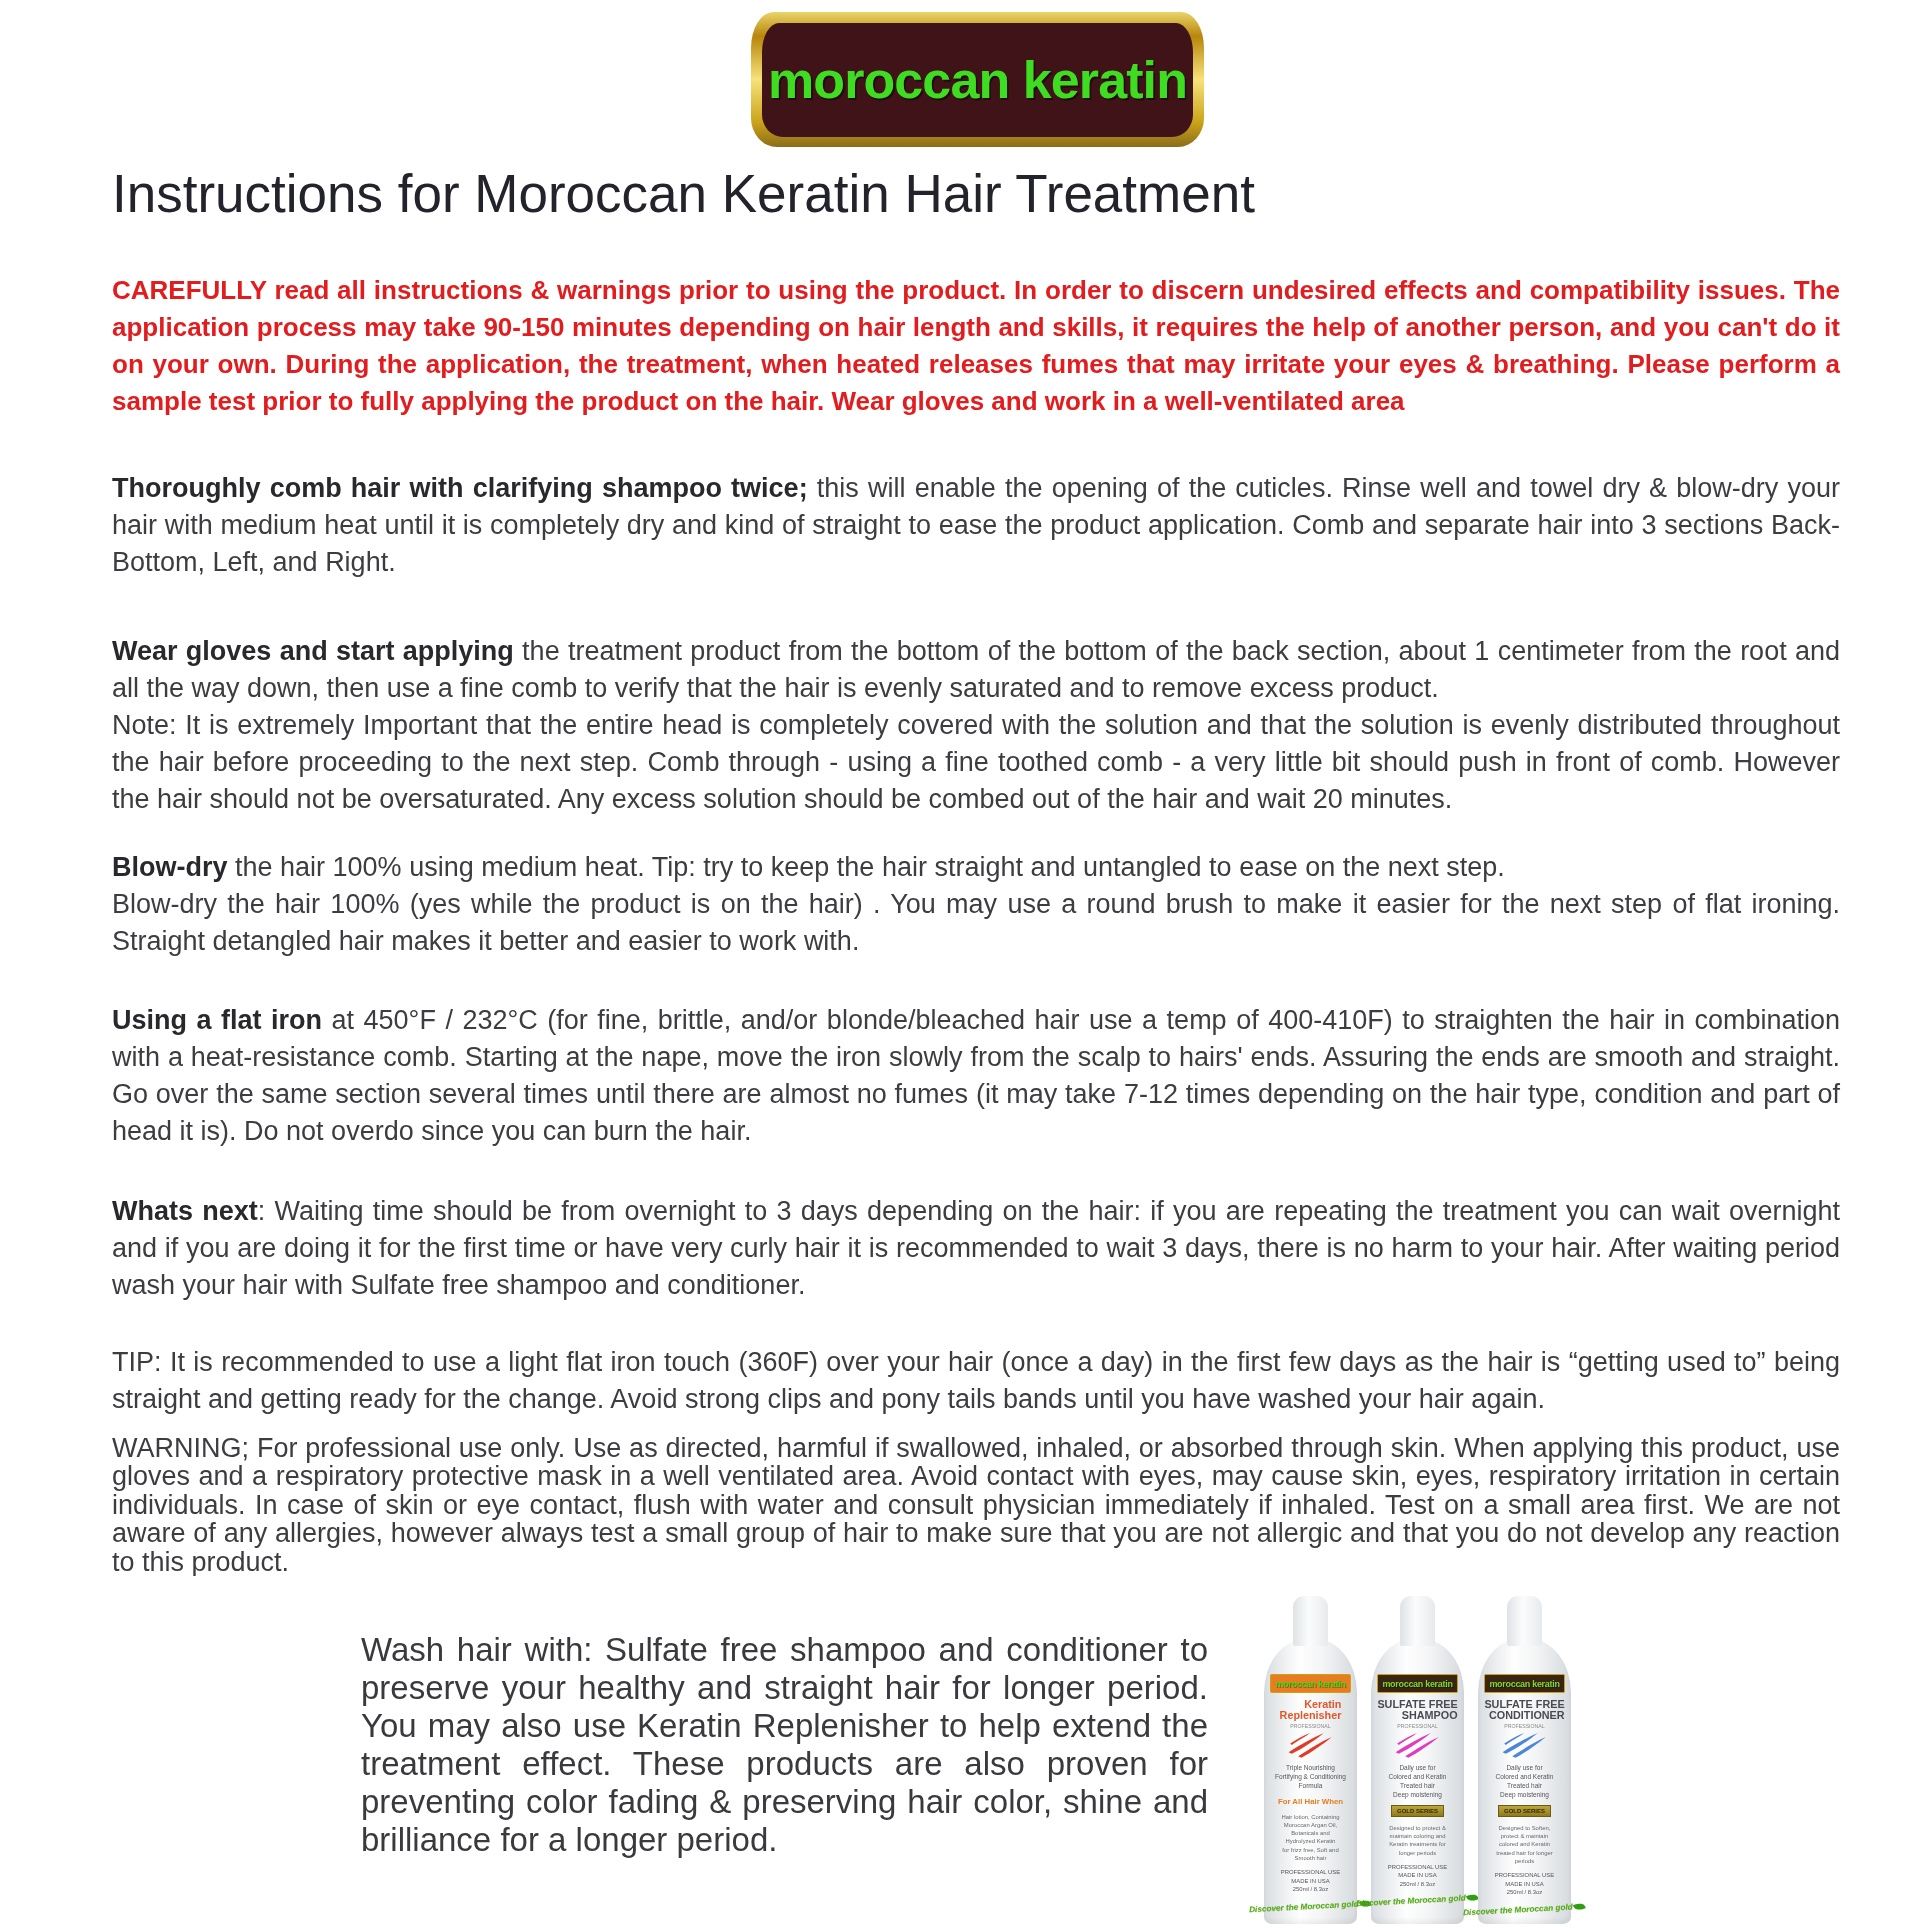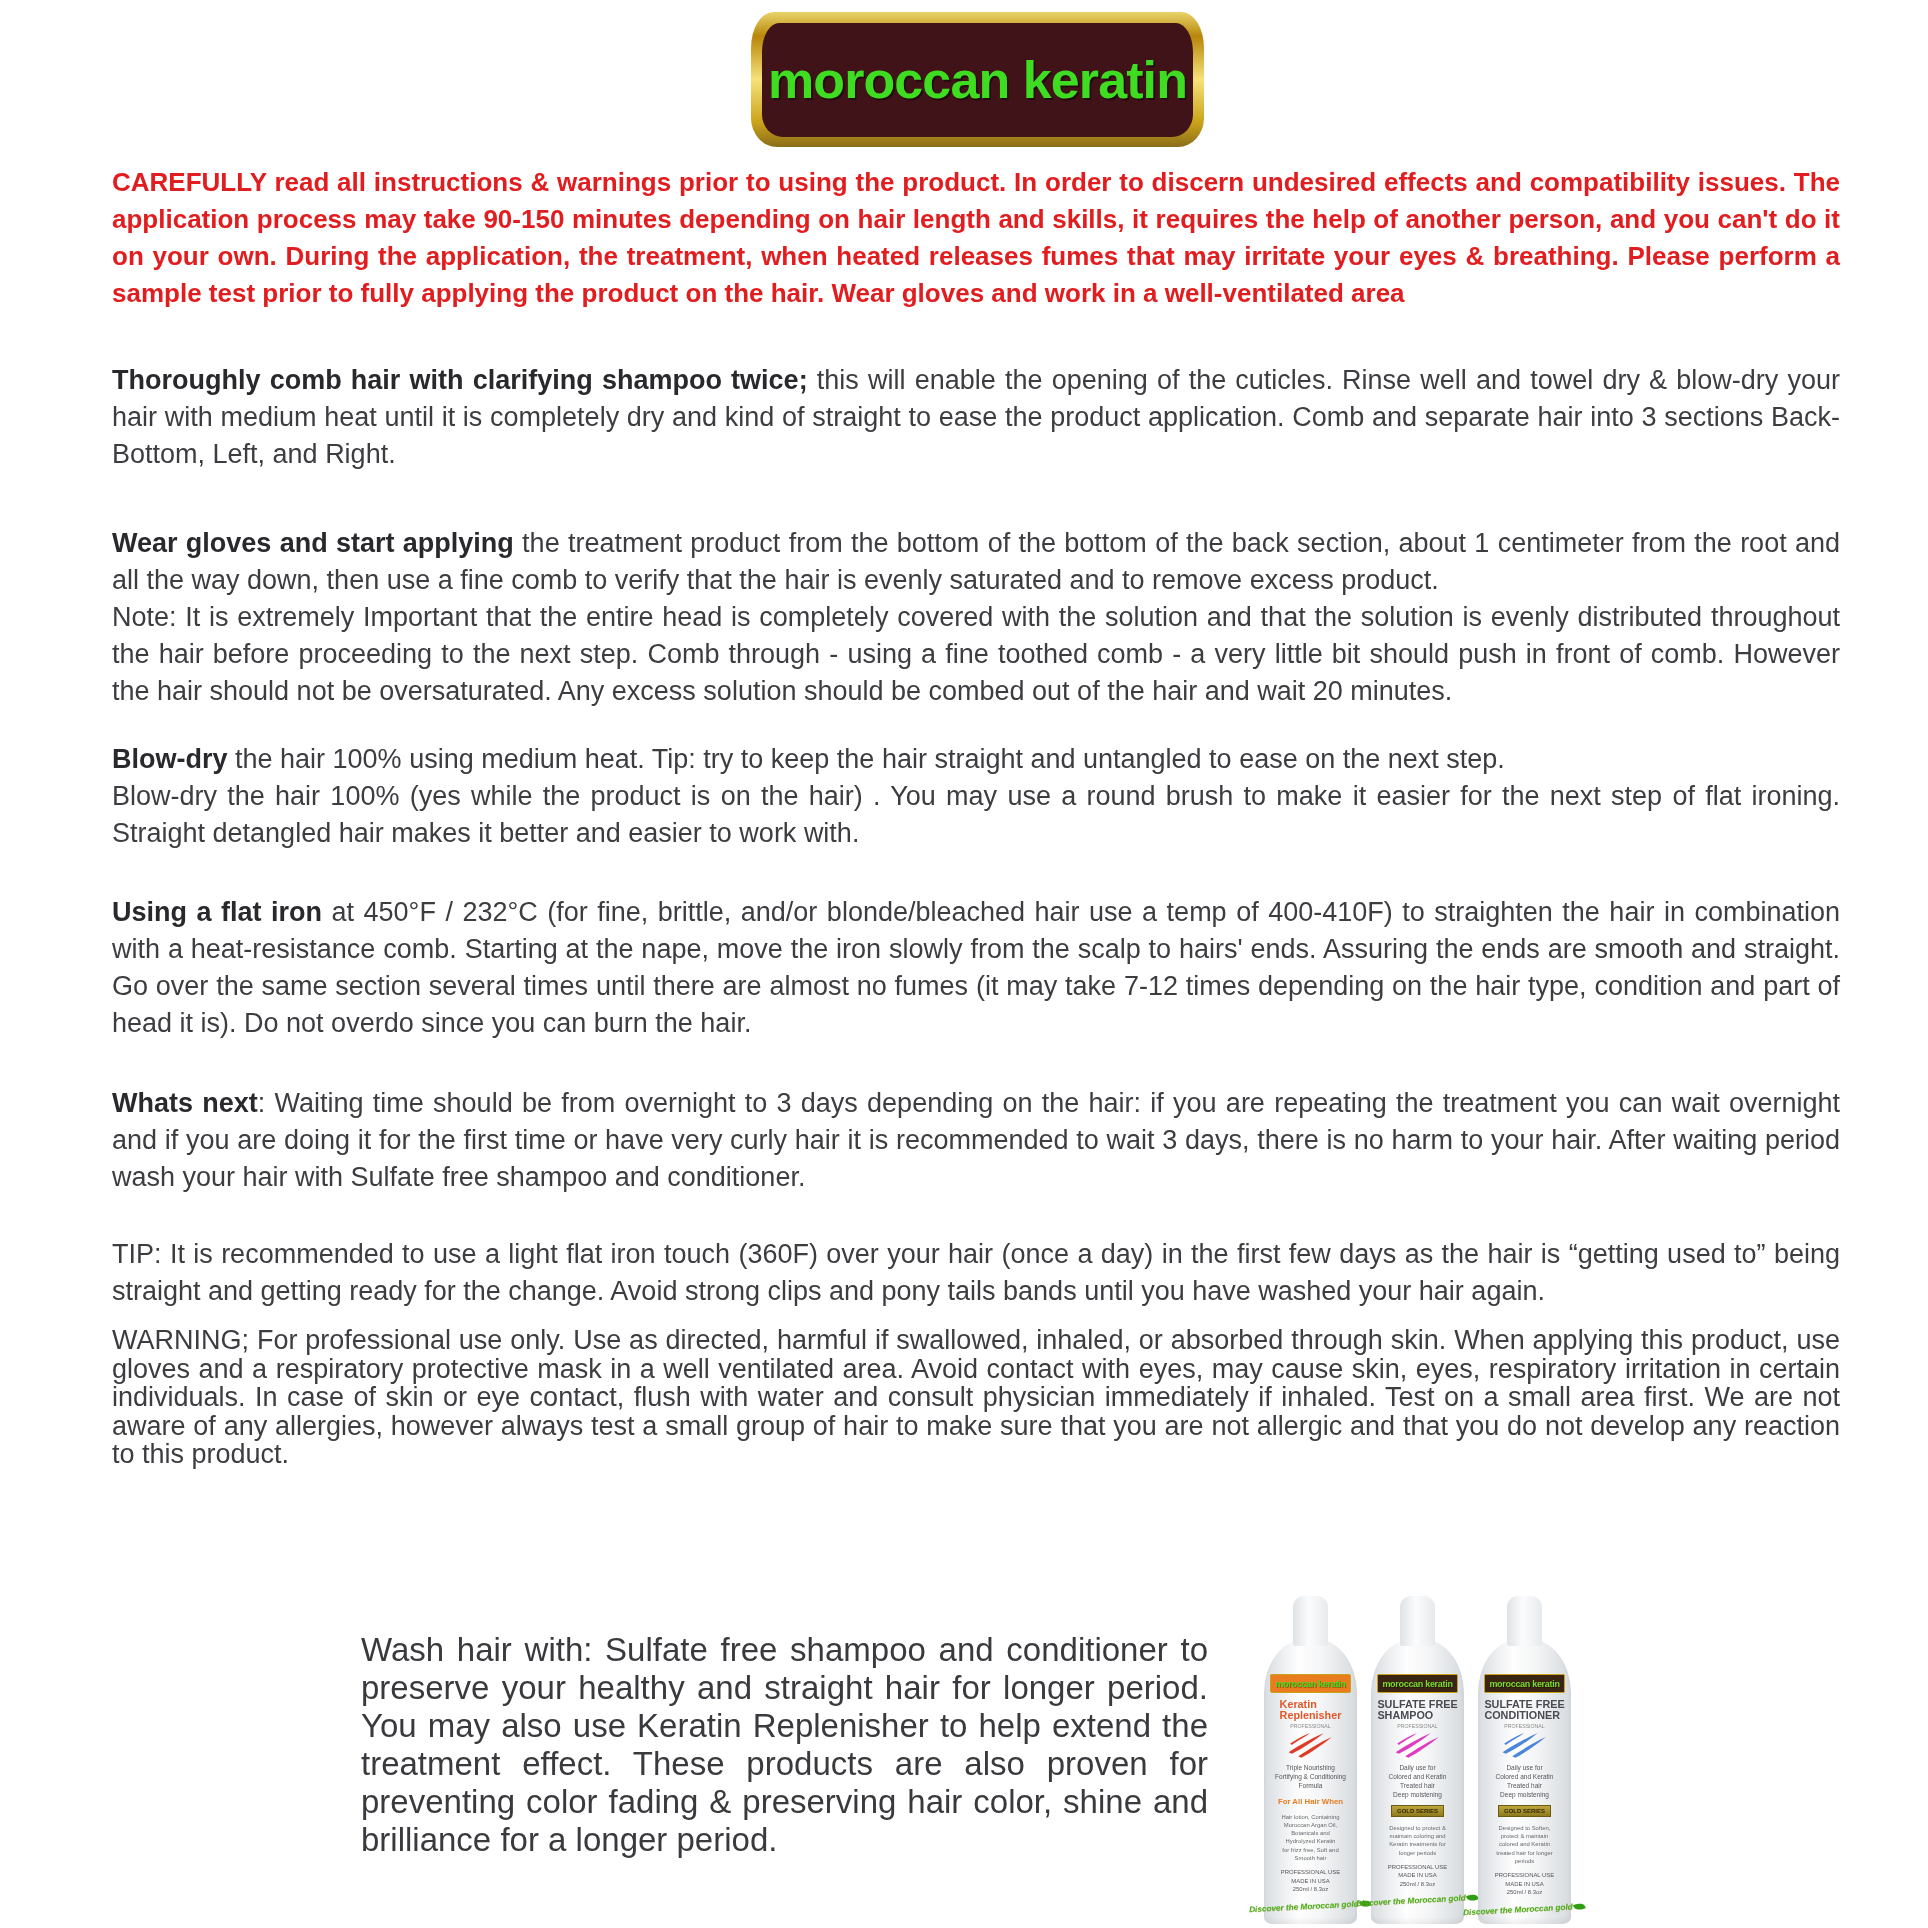--- a/index.html
+++ b/index.html
@@ -45,21 +45,21 @@
        background:linear-gradient(90deg,#dfe3e6,#fbfcfd 45%,#e7eaec);}
   .bbody{width:93px;height:285px;box-sizing:border-box;padding-top:35px;
        background:linear-gradient(90deg,#d9dde1,#fefefe 38%,#f4f5f6 62%,#d6dade);
        border-radius:42px 42px 8.6px 8.6px / 54px 54px 7px 7px;
        display:flex;flex-direction:column;align-items:center;
        box-shadow:inset 0 -3.5px 5.2px rgba(0,0,0,.06);}
   .brand{width:81px;box-sizing:border-box;padding:3.5px 1.7px;margin-bottom:6px;
        font-size:9px;font-weight:bold;text-align:center;letter-spacing:-0.3px;
        border:1.7px solid #caa21a;border-radius:1.7px;white-space:nowrap;
        text-shadow:0.9px 0.9px 0 rgba(0,0,0,.35);}
-  .btitle{font-size:10.8px;font-weight:bold;line-height:1.05;text-align:left;white-space:pre-line;}
+  .btitle{font-size:10.8px;font-weight:bold;line-height:1.05;text-align:right;white-space:pre-line;}
   .bsub{font-size:5.2px;color:#8a8a8a;margin-top:0.9px;}
   .swoosh{margin:2.6px 0 1.7px 0;line-height:0;}
   .bdesc{font-size:6.5px;line-height:1.35;color:#55555c;text-align:center;white-space:pre-line;margin-top:3.5px;}
   .bhighlight{font-size:7.8px;font-weight:bold;margin:6px 0 3.5px 0;}
   .bbadge{font-size:6px;font-weight:bold;margin:6px 0 3.5px 0;padding:1.7px 5.2px;
        color:#33290a;background:linear-gradient(180deg,#bda63c,#8f7a1d);border:0.9px solid #6c5b12;}
   .bdetails{font-size:5.9px;line-height:1.4;color:#666a6e;text-align:center;white-space:pre-line;margin-top:3.5px;}
   .bfooter{font-size:5.9px;line-height:1.45;color:#55555c;text-align:center;white-space:pre-line;margin-top:6px;}
   .btag{font-size:8.2px;font-weight:bold;font-style:italic;margin-top:7.8px;white-space:nowrap;
        transform:rotate(-3deg);text-shadow:0.4px 0.4px 0 rgba(160,100,0,.35);}
@@ -71,20 +71,21 @@
 
 <div class="page">
 
   <div class="logo">
     <div class="logo-inner" style="background: rgb(64, 19, 24);">
       <span class="logo-text" style="color: rgb(62, 221, 34);">moroccan keratin</span>
     </div>
   </div>
 
   <div class="content">
+    <h1 class="title">Instructions for Moroccan Keratin Hair Treatment</h1>
 
     <p class="intro" style="color: rgb(225, 29, 31);">CAREFULLY read all instructions &amp; warnings prior to using the product. In order to discern undesired effects and compatibility issues. The application process may take 90-150 minutes depending on hair length and skills, it requires the help of another person, and you can't do it on your own. During the application, the treatment, when heated releases fumes that may irritate your eyes &amp; breathing. Please perform a sample test prior to fully applying the product on the hair. Wear gloves and work in a well-ventilated area</p>
 
     <p class="para mb-a"><span class="lead">Thoroughly comb hair with clarifying shampoo twice;</span><span> this will enable the opening of the cuticles. Rinse well and towel dry &amp; blow-dry your hair with medium heat until it is completely dry and kind of straight to ease the product application. Comb and separate hair into 3 sections Back-Bottom, Left, and Right.</span></p>
 
     <p class="para mb-b"><span class="lead">Wear gloves and start applying</span><span> the treatment product from the bottom of the bottom of the back section, about 1 centimeter from the root and all the way down, then use a fine comb to verify that the hair is evenly saturated and to remove excess product.</span><span class="cont">Note: It is extremely Important that the entire head is completely covered with the solution and that the solution is evenly distributed throughout the hair before proceeding to the next step. Comb through - using a fine toothed comb - a very little bit should push in front of comb. However the hair should not be oversaturated. Any excess solution should be combed out of the hair and wait 20 minutes.</span></p>
 
     <p class="para mb-c"><span class="lead">Blow-dry</span><span> the hair 100% using medium heat. Tip: try to keep the hair straight and untangled to ease on the next step.</span><span class="cont">Blow-dry the hair 100% (yes while the product is on the hair) . You may use a round brush to make it easier for the next step of flat ironing. Straight detangled hair makes it better and easier to work with.</span></p>
 
     <p class="para mb-d"><span class="lead">Using a flat iron</span><span> at 450°F / 232°C (for fine, brittle, and/or blonde/bleached hair use a temp of 400-410F) to straighten the hair in combination with a heat-resistance comb. Starting at the nape, move the iron slowly from the scalp to hairs' ends. Assuring the ends are smooth and straight. Go over the same section several times until there are almost no fumes (it may take 7-12 times depending on the hair type, condition and part of head it is). Do not overdo since you can burn the hair.</span></p>

